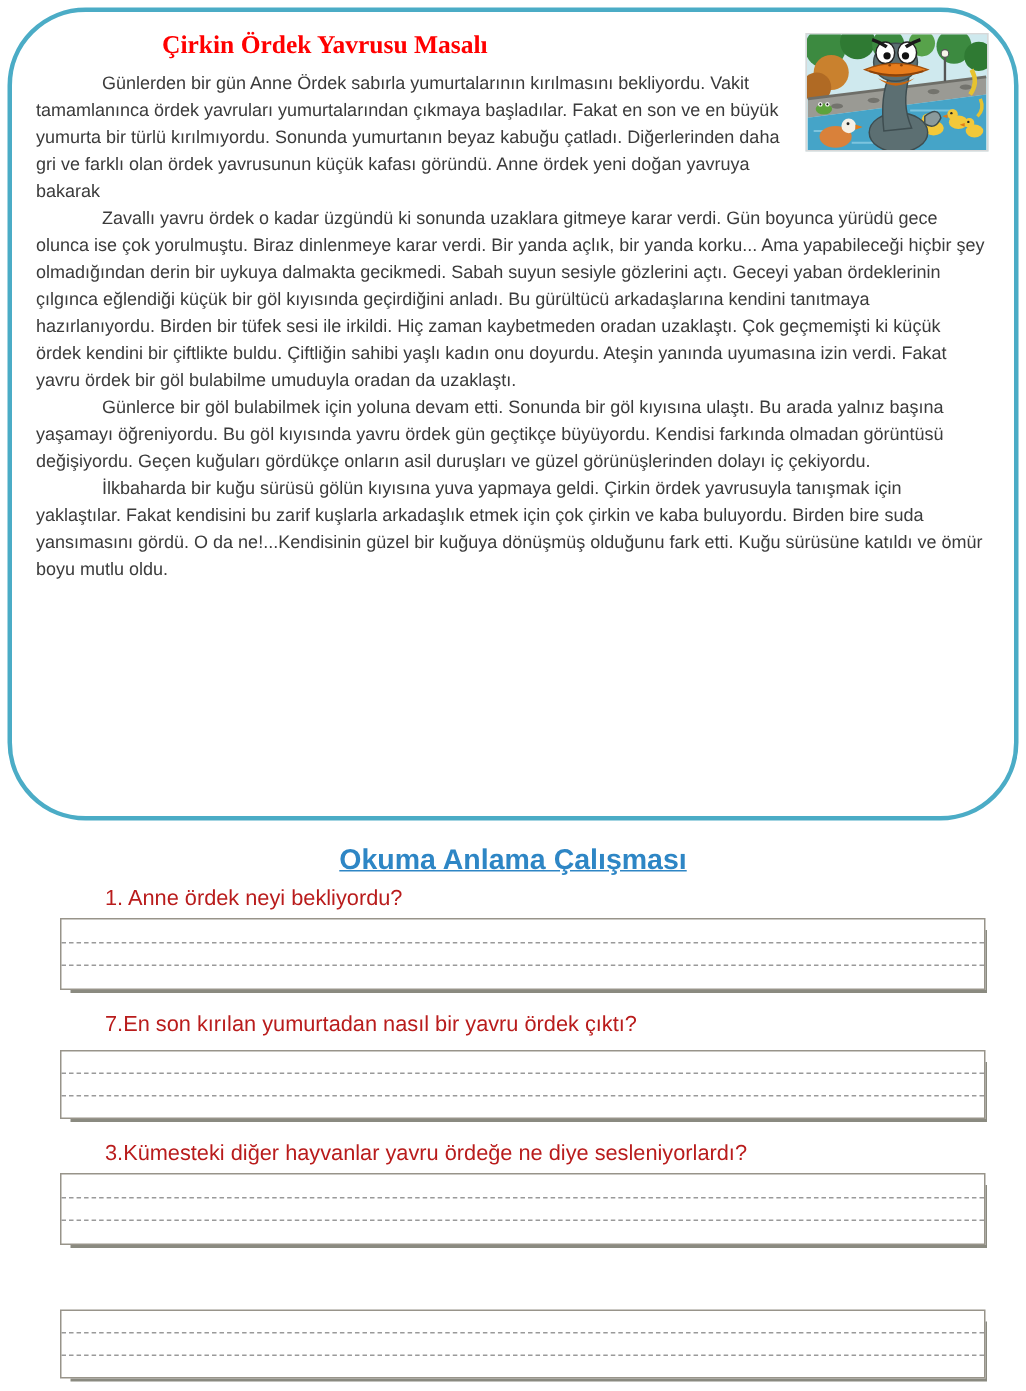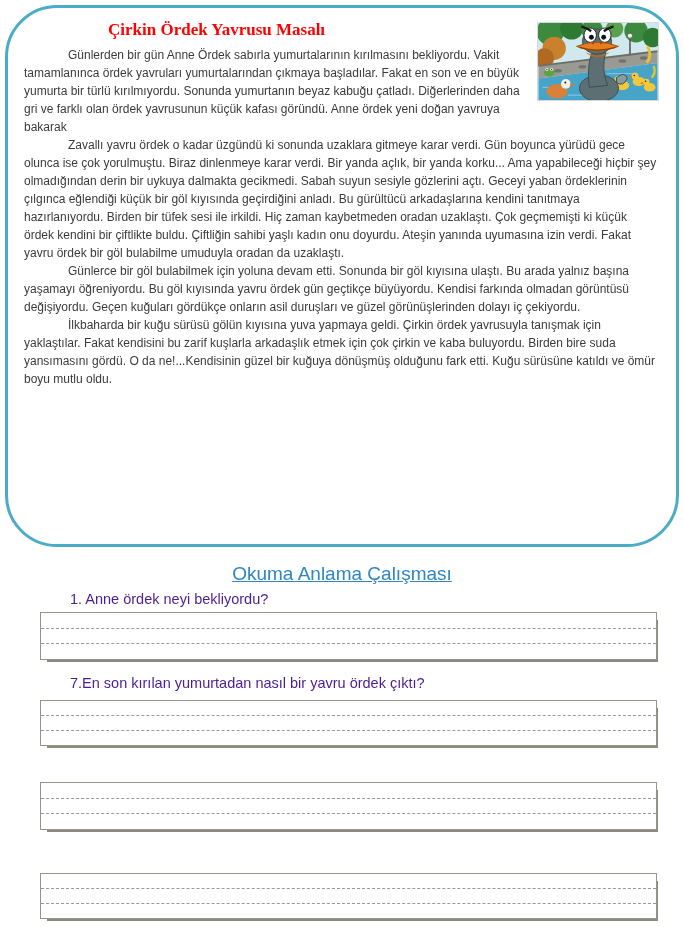--- a/index.html
+++ b/index.html
@@ -45,31 +45,32 @@
     margin: 0;
     text-indent: 44px;
   }
 
   
   .ws-heading-wrap {
     position: absolute;
     top: 563px; left: 0;
     width: 100%;
     text-align: center;
+    font-weight: bold;
   }
   .ws-heading {
     font-size: 19px;
     color: var(--heading-blue, #2E86C5);
     text-decoration: underline;
   }
   .question {
     position: absolute;
     left: 70px;
     font-size: 14.5px;
-    color: #4c1d95;
+    color: #b91c1c;
     white-space: nowrap;
   }
   .q1 { top: 591px; }
   .q2 { top: 675px; }
   .q3 { top: 761px; }
   .q4 { top: 848px; }
 
   .answer-box {
     position: absolute;
     left: 40px;
@@ -186,20 +187,21 @@
     <div class="answer-line"></div>
   </div>
 
   <div class="question q2">7.En son kırılan yumurtadan nasıl bir yavru ördek çıktı?</div>
   <div class="answer-box ab2">
     <div class="answer-line dashed"></div>
     <div class="answer-line dashed"></div>
     <div class="answer-line"></div>
   </div>
 
+  <div class="question q3">3.Kümesteki diğer hayvanlar yavru ördeğe ne diye sesleniyorlardı?</div>
   <div class="answer-box ab3">
     <div class="answer-line dashed"></div>
     <div class="answer-line dashed"></div>
     <div class="answer-line"></div>
   </div>
 
   <div class="answer-box ab4">
     <div class="answer-line dashed"></div>
     <div class="answer-line dashed"></div>
     <div class="answer-line"></div>

